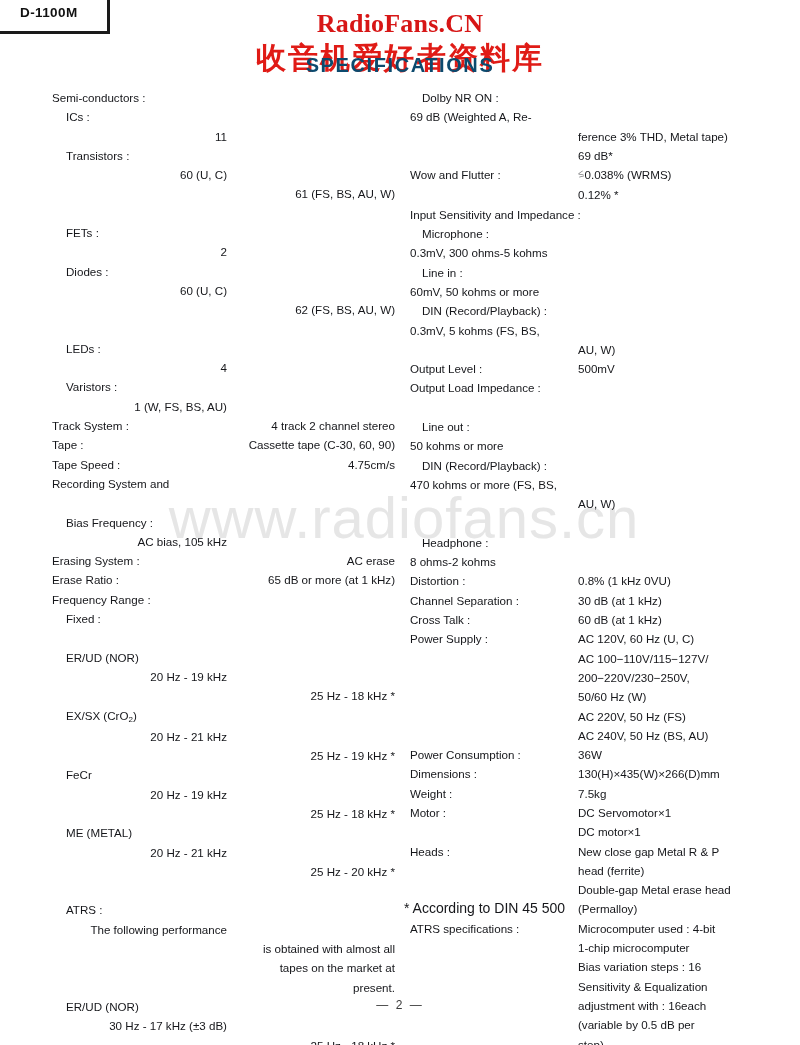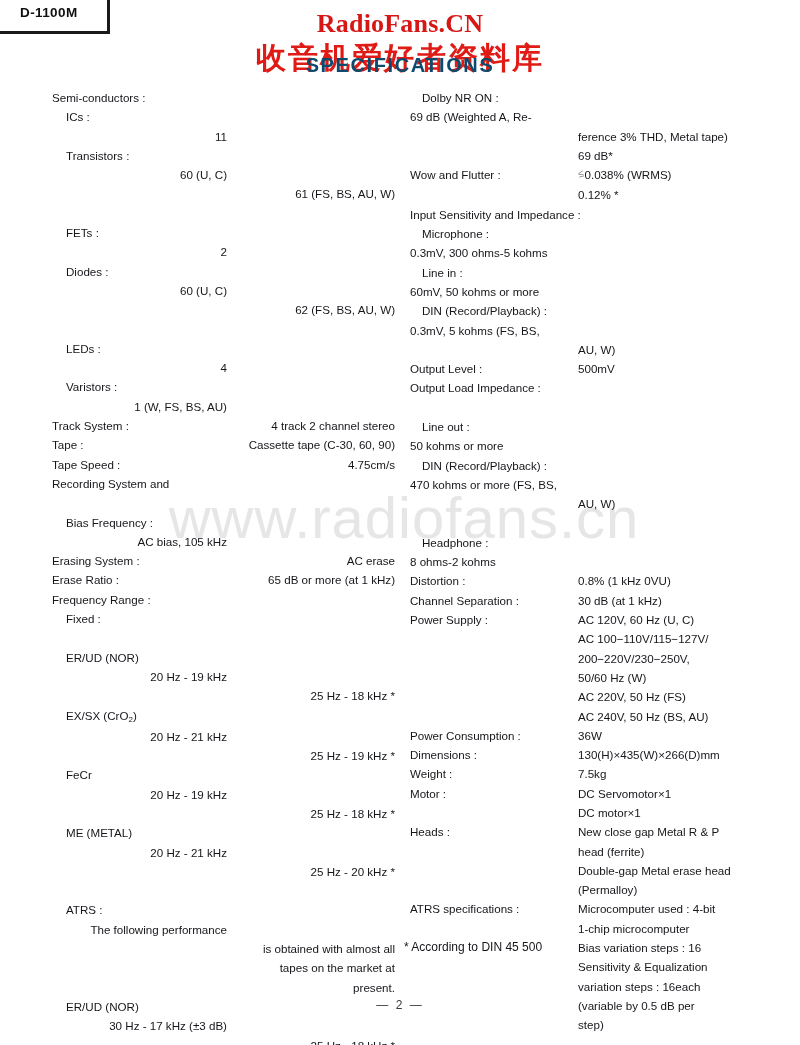--- a/index.html
+++ b/index.html
@@ -60,21 +60,21 @@
   .col-left .val{width:175px;text-align:right;}
   .col-right .val{width:205px;}
   .ind1{padding-left:14px;}
   .ind1b{padding-left:12px;}
   .gap{height:19.3px;}
   sub{font-size:8px;vertical-align:baseline;position:relative;top:2px;}
   .le{display:inline-block;transform:rotate(-14deg);opacity:.55;
       font-size:10px;position:relative;top:-2px;margin-right:1px;}
 
   
-  .footnote{position:absolute;left:404px;top:940px;font-size:12px;}
+  .footnote{position:absolute;left:404px;top:900px;font-size:14px;}
   .pageno{position:absolute;left:0;right:0;top:998px;text-align:center;
           font-size:12px;color:#3a3a3a;letter-spacing:2px;}
 </style>
 </head>
 <body>
 
 <div class="page">
 
   <div class="model-tag">
     <span class="lbl">D-1100M</span>
@@ -141,39 +141,40 @@
       <div class="row"><span class="lab">Output Level :</span><span class="val">500mV</span></div>
       <div class="row"><span class="lab">Output Load Impedance :</span><span class="val"></span></div>
       <div class="gap"></div>
       <div class="row"><span class="lab ind1b">Line out :</span><span class="val">50 kohms or more</span></div>
       <div class="row"><span class="lab ind1b">DIN (Record/Playback) :</span><span class="val">470 kohms or more (FS, BS,</span></div>
       <div class="row"><span class="lab">&nbsp;</span><span class="val">AU, W)</span></div>
       <div class="gap"></div>
       <div class="row"><span class="lab ind1b">Headphone :</span><span class="val">8 ohms-2 kohms</span></div>
       <div class="row"><span class="lab">Distortion :</span><span class="val">0.8% (1 kHz 0VU)</span></div>
       <div class="row"><span class="lab">Channel Separation :</span><span class="val">30 dB (at 1 kHz)</span></div>
+      <div class="row"><span class="lab">Cross Talk :</span><span class="val">60 dB (at 1 kHz)</span></div>
       <div class="row"><span class="lab">Power Supply :</span><span class="val">AC 120V, 60 Hz (U, C)</span></div>
       <div class="row"><span class="lab">&nbsp;</span><span class="val">AC 100−110V/115−127V/</span></div>
       <div class="row"><span class="lab">&nbsp;</span><span class="val">200−220V/230−250V,</span></div>
       <div class="row"><span class="lab">&nbsp;</span><span class="val">50/60 Hz (W)</span></div>
       <div class="row"><span class="lab">&nbsp;</span><span class="val">AC 220V, 50 Hz (FS)</span></div>
       <div class="row"><span class="lab">&nbsp;</span><span class="val">AC 240V, 50 Hz (BS, AU)</span></div>
       <div class="row"><span class="lab">Power Consumption :</span><span class="val">36W</span></div>
       <div class="row"><span class="lab">Dimensions :</span><span class="val">130(H)×435(W)×266(D)mm</span></div>
       <div class="row"><span class="lab">Weight :</span><span class="val">7.5kg</span></div>
       <div class="row"><span class="lab">Motor :</span><span class="val">DC Servomotor×1</span></div>
       <div class="row"><span class="lab">&nbsp;</span><span class="val">DC motor×1</span></div>
       <div class="row"><span class="lab">Heads :</span><span class="val">New close gap Metal R &amp; P</span></div>
       <div class="row"><span class="lab">&nbsp;</span><span class="val">head (ferrite)</span></div>
       <div class="row"><span class="lab">&nbsp;</span><span class="val">Double-gap Metal erase head</span></div>
       <div class="row"><span class="lab">&nbsp;</span><span class="val">(Permalloy)</span></div>
       <div class="row"><span class="lab">ATRS specifications :</span><span class="val">Microcomputer used : 4-bit</span></div>
       <div class="row"><span class="lab">&nbsp;</span><span class="val">1-chip microcomputer</span></div>
       <div class="row"><span class="lab">&nbsp;</span><span class="val">Bias variation steps : 16</span></div>
       <div class="row"><span class="lab">&nbsp;</span><span class="val">Sensitivity &amp; Equalization</span></div>
-      <div class="row"><span class="lab">&nbsp;</span><span class="val">variation steps : 16each</span></div>
+      <div class="row"><span class="lab">&nbsp;</span><span class="val">adjustment with : 16each</span></div>
       <div class="row"><span class="lab">&nbsp;</span><span class="val">(variable by 0.5 dB per</span></div>
       <div class="row"><span class="lab">&nbsp;</span><span class="val">step)</span></div>
     </div>
 
   <div class="footnote">* According to DIN 45 500</div>
   <div class="pageno">— 2 —</div>
 </div>
 
 </body></html>

